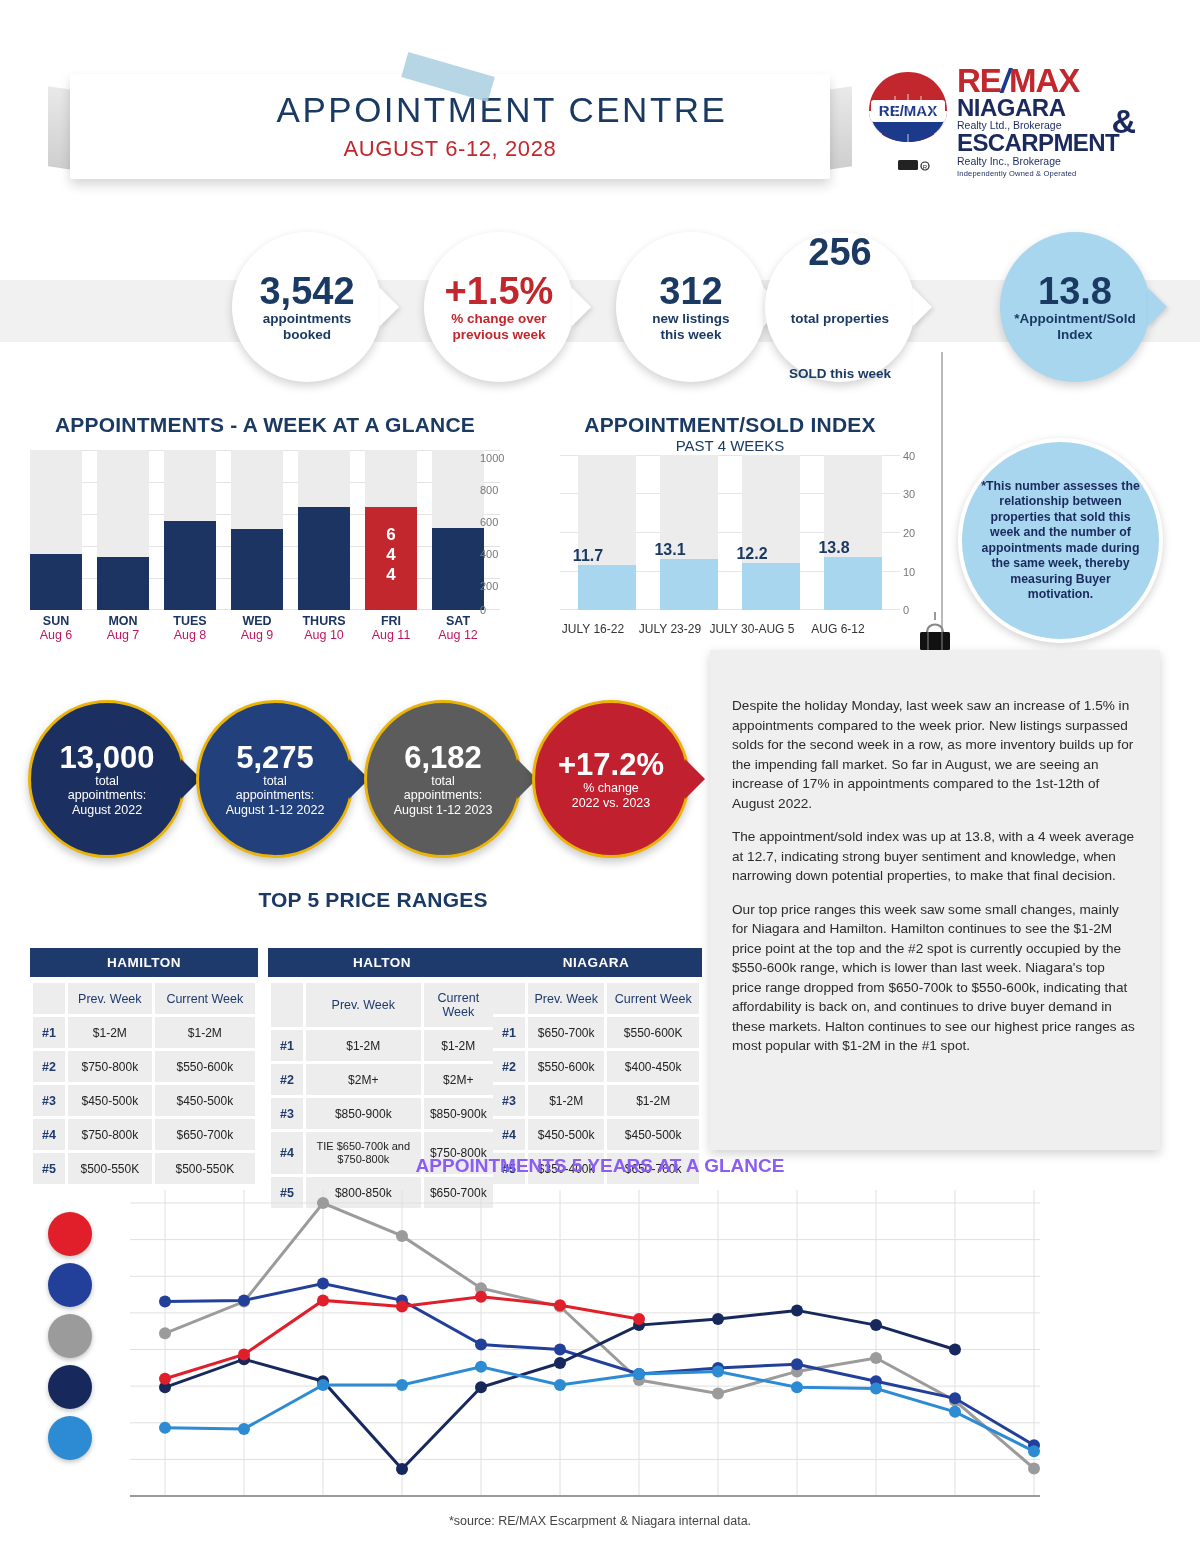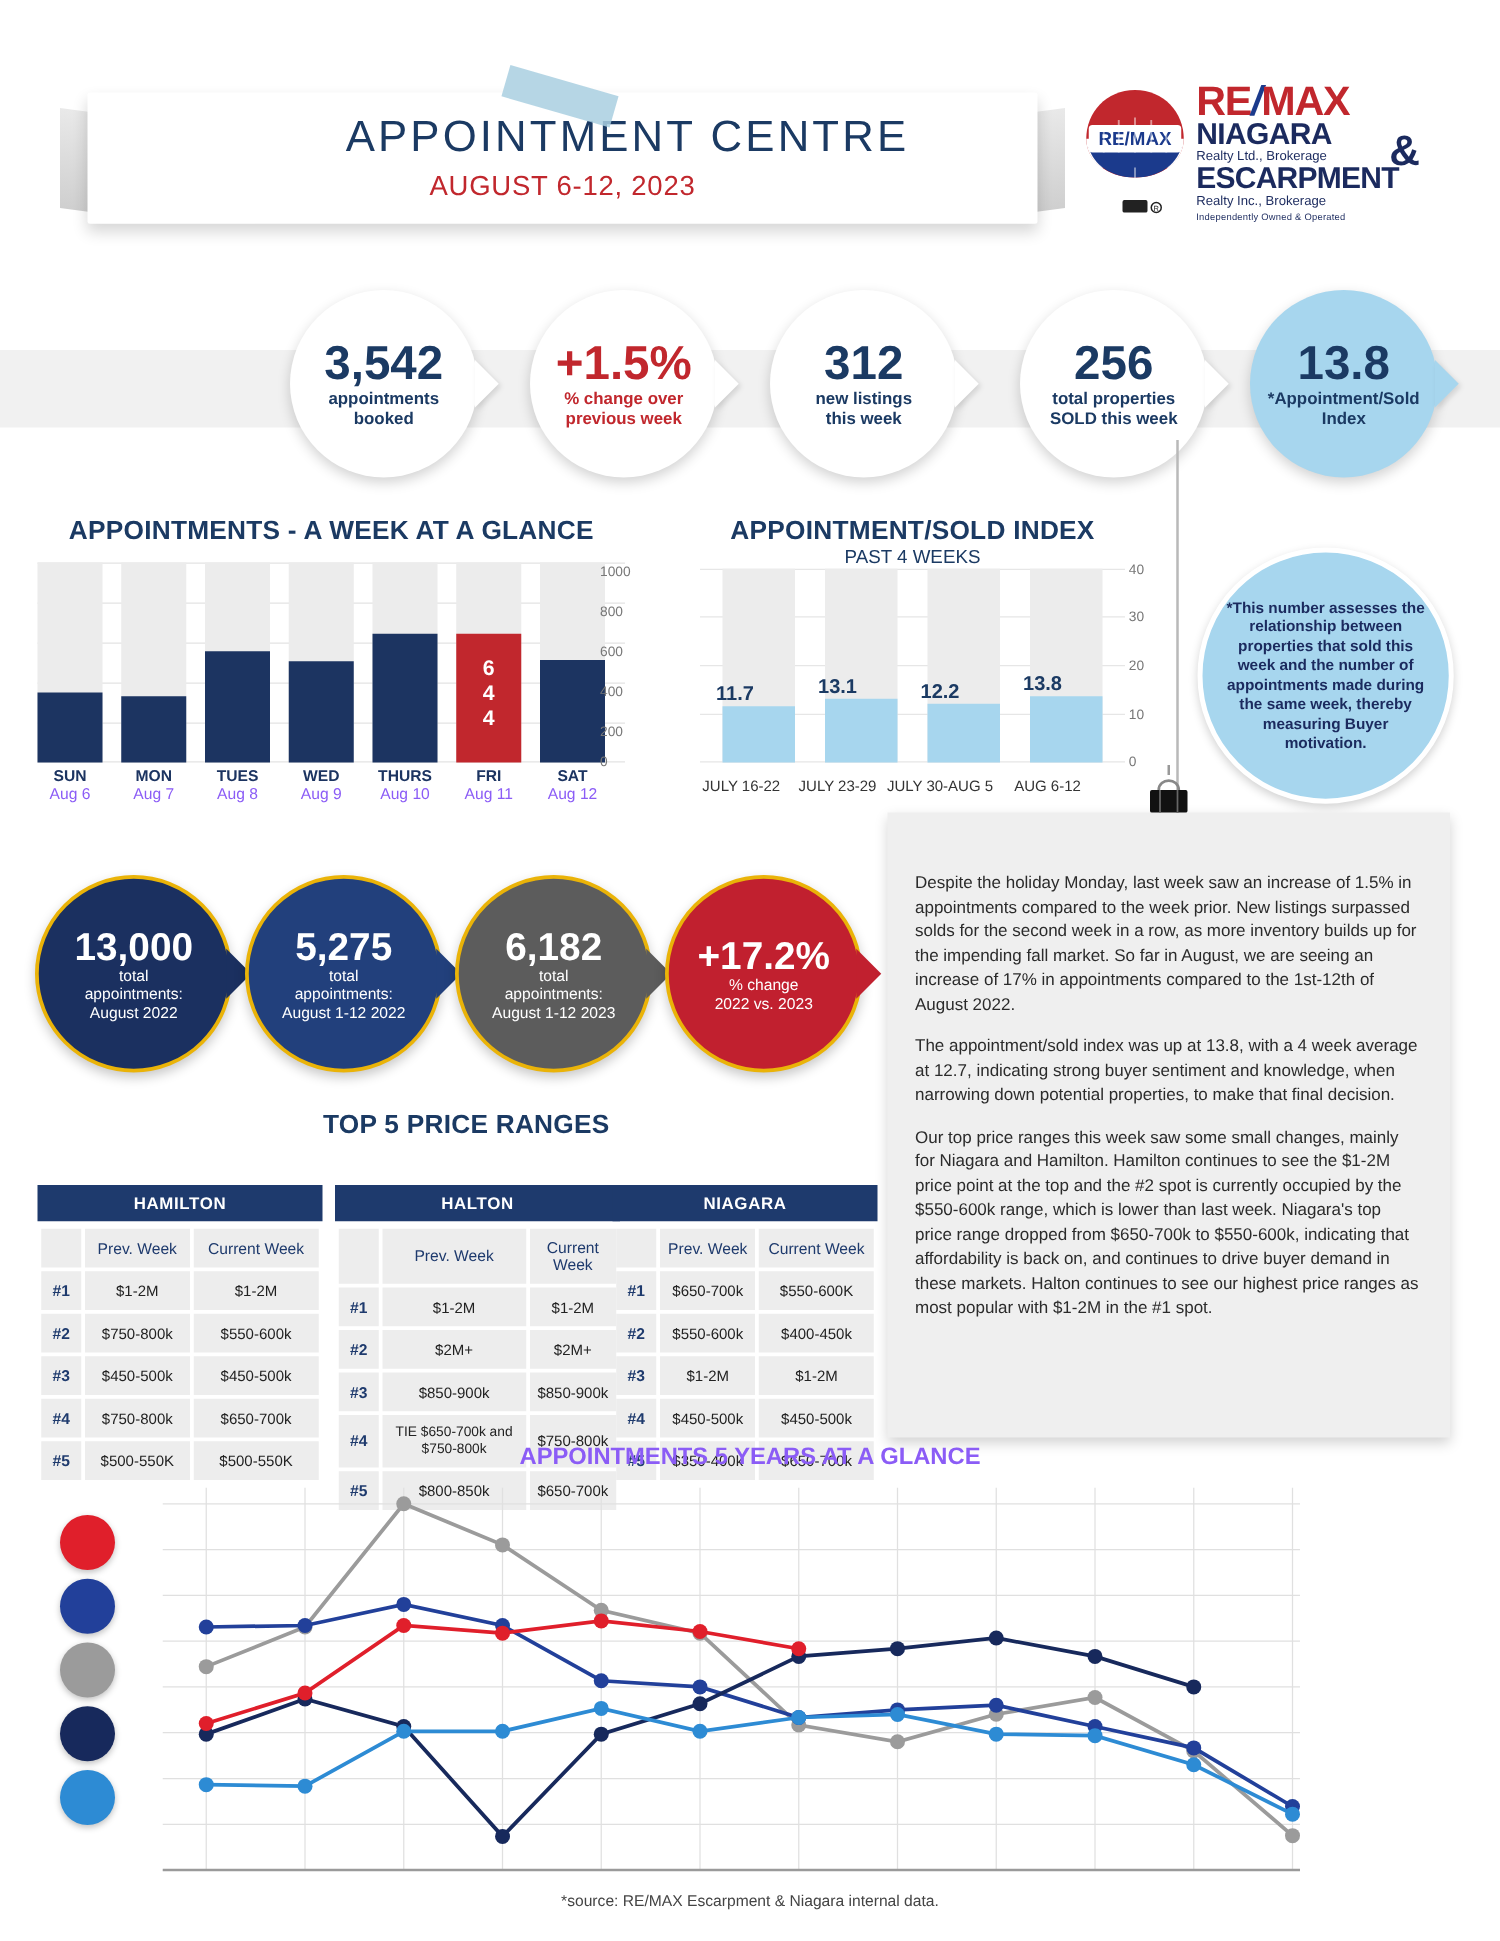--- a/index.html
+++ b/index.html
@@ -87,21 +87,21 @@
   .wbar{position:absolute;bottom:0;width:52px;background:#1c3461;}
   .wbar.red{background:#c1272d;}
   .wbar .vlab{
     position:absolute;left:0;width:52px;top:18px;color:#fff;font-weight:bold;font-size:17px;
     text-align:center;line-height:20px;
   }
   .wgrid{position:absolute;left:0;width:470px;height:1px;background:#e3e3e3;}
   .waxis{position:absolute;left:480px;font-size:11px;color:#777;}
   .wxlab{position:absolute;top:614px;width:70px;text-align:center;font-size:12.5px;}
   .wxlab b{font-weight:bold;display:block;color:#1c3461;font-size:12.5px;}
-  .wxlab span{display:block;color:#8b5cf6;font-size:12.5px;font-weight:normal;}
+  .wxlab span{display:block;color:#be185d;font-size:12.5px;font-weight:normal;}
 
   
   .ibc{position:absolute;left:560px;top:455px;width:340px;height:155px;}
   .icol{position:absolute;bottom:0;width:58px;height:155px;background:#ececec;}
   .ibar{position:absolute;bottom:0;width:58px;background:#a7d6ee;}
   .ival{position:absolute;width:70px;text-align:center;font-size:16px;font-weight:bold;color:#1b3a63;}
   .igrid{position:absolute;left:0;width:340px;height:1px;background:#e6e6e6;}
   .iaxis{position:absolute;left:903px;font-size:11px;color:#777;}
   .ixlab{position:absolute;font-size:12px;color:#333;text-align:center;width:100px;}
 
@@ -154,21 +154,21 @@
   .srcline{position:absolute;left:0;top:1514px;width:1200px;text-align:center;font-size:12.5px;color:#444;}
 </style>
 </head>
 <body>
 
 <div class="page">
 
   <div class="header">
     <div class="banner">
       <div class="banner-title">APPOINTMENT CENTRE</div>
-      <div class="banner-sub">AUGUST 6-12, 2023</div>
+      <div class="banner-sub">AUGUST 6-12, 2028</div>
     </div>
     <div class="tape"></div>
 
     <div class="logo">
       <svg class="balloon" viewBox="0 0 86 105">
         <path d="M43 2 C20 2 4 20 4 41 C4 58 20 72 43 72 C66 72 82 58 82 41 C82 20 66 2 43 2 Z" fill="#c1272d"></path>
         <path d="M4 41 C4 50 8 58 16 64 L70 64 C78 58 82 50 82 41 Z" fill="#ffffff"></path>
         <path d="M6 48 C10 62 24 72 43 72 C62 72 76 62 80 48 Z" fill="#1b3a8c"></path>
         <rect x="6" y="30" width="74" height="22" rx="3" fill="#ffffff"></rect>
         <text x="43" y="46" font-size="15" font-weight="bold" fill="#1b3a8c" text-anchor="middle" font-family="Liberation Sans, sans-serif">RE/MAX</text>
@@ -207,21 +207,21 @@
     <div class="lbl red">previous week</div>
   </div>
 
   <div class="kpi" style="left:616px;top:232px;">
     <div class="arrow"></div>
     <div class="big">312</div>
     <div class="lbl">new listings</div>
     <div class="lbl">this week</div>
   </div>
 
-  <div class="kpi" style="left:816px;top:232px;">
+  <div class="kpi" style="left:765px;top:232px;justify-content:space-between;">
     <div class="arrow"></div>
     <div class="big">256</div>
     <div class="lbl">total properties</div>
     <div class="lbl">SOLD this week</div>
   </div>
 
   <div class="kpi blue" style="left:1000px;top:232px;">
     <div class="arrow"></div>
     <div class="big">13.8</div>
     <div class="lbl">*Appointment/Sold</div>

